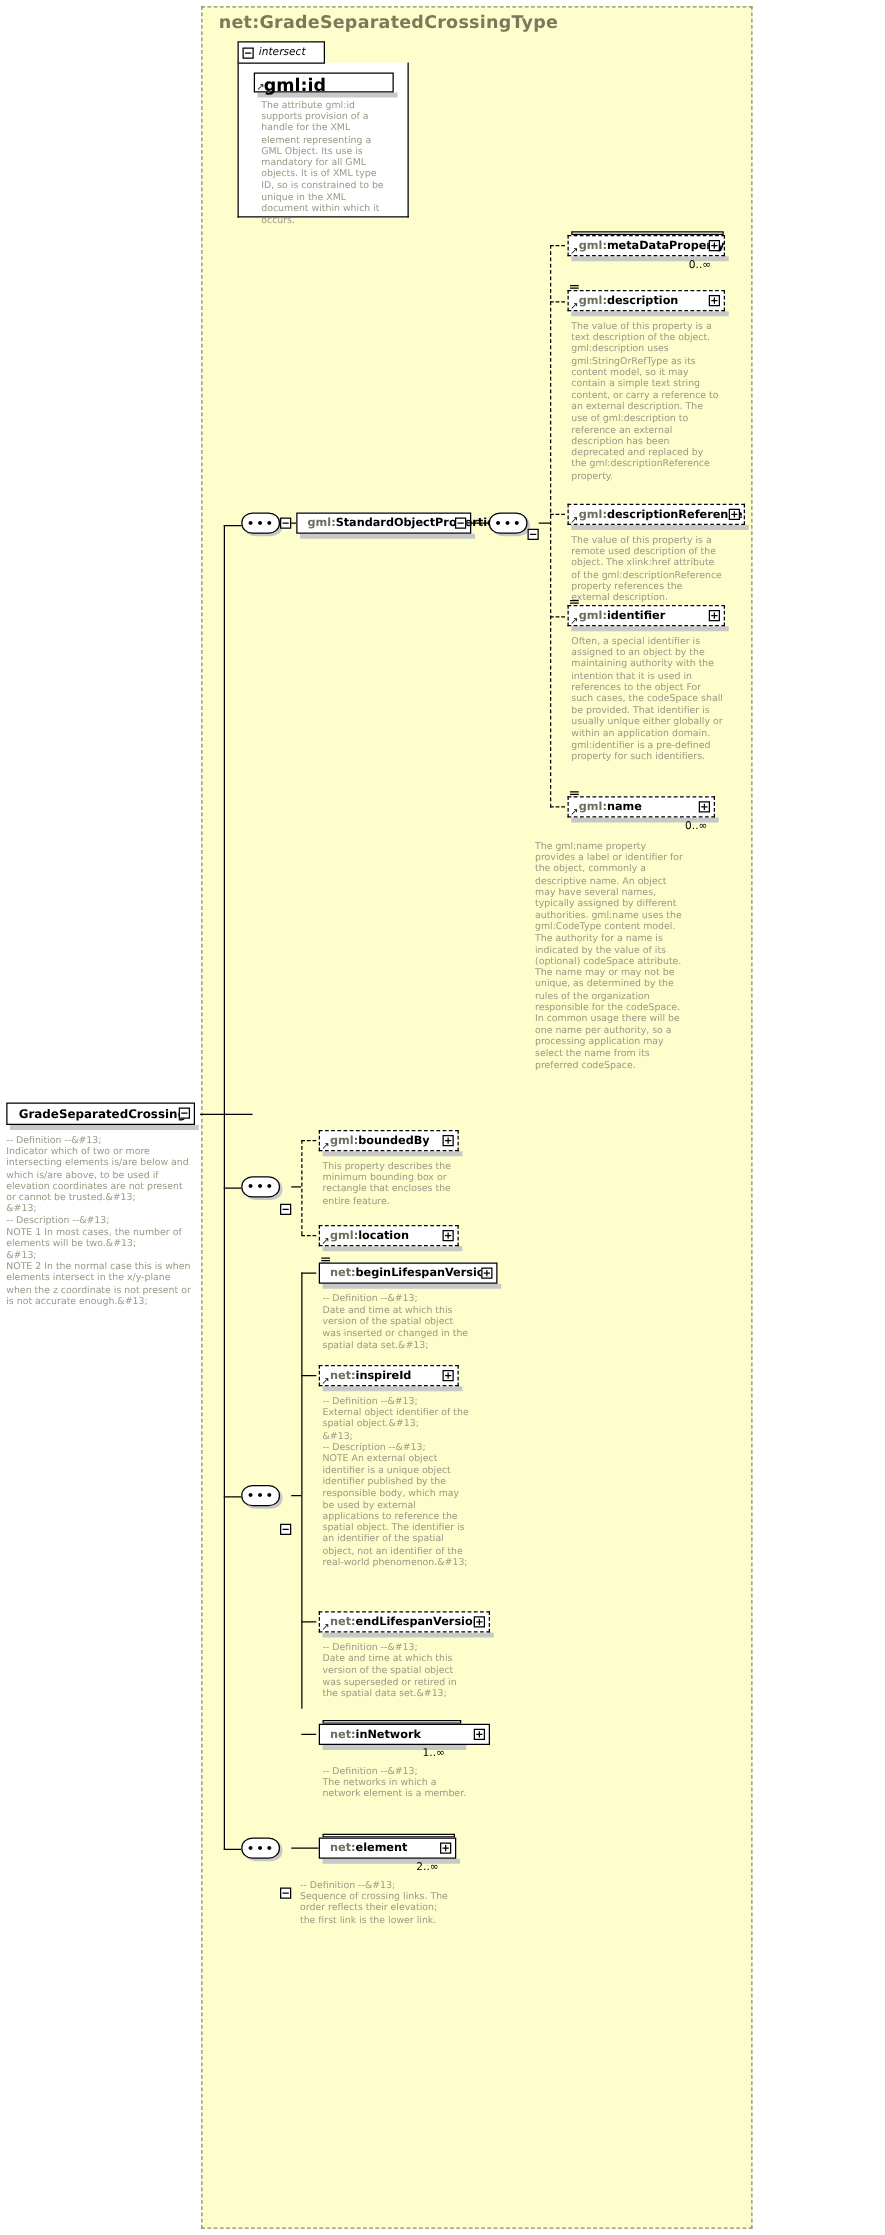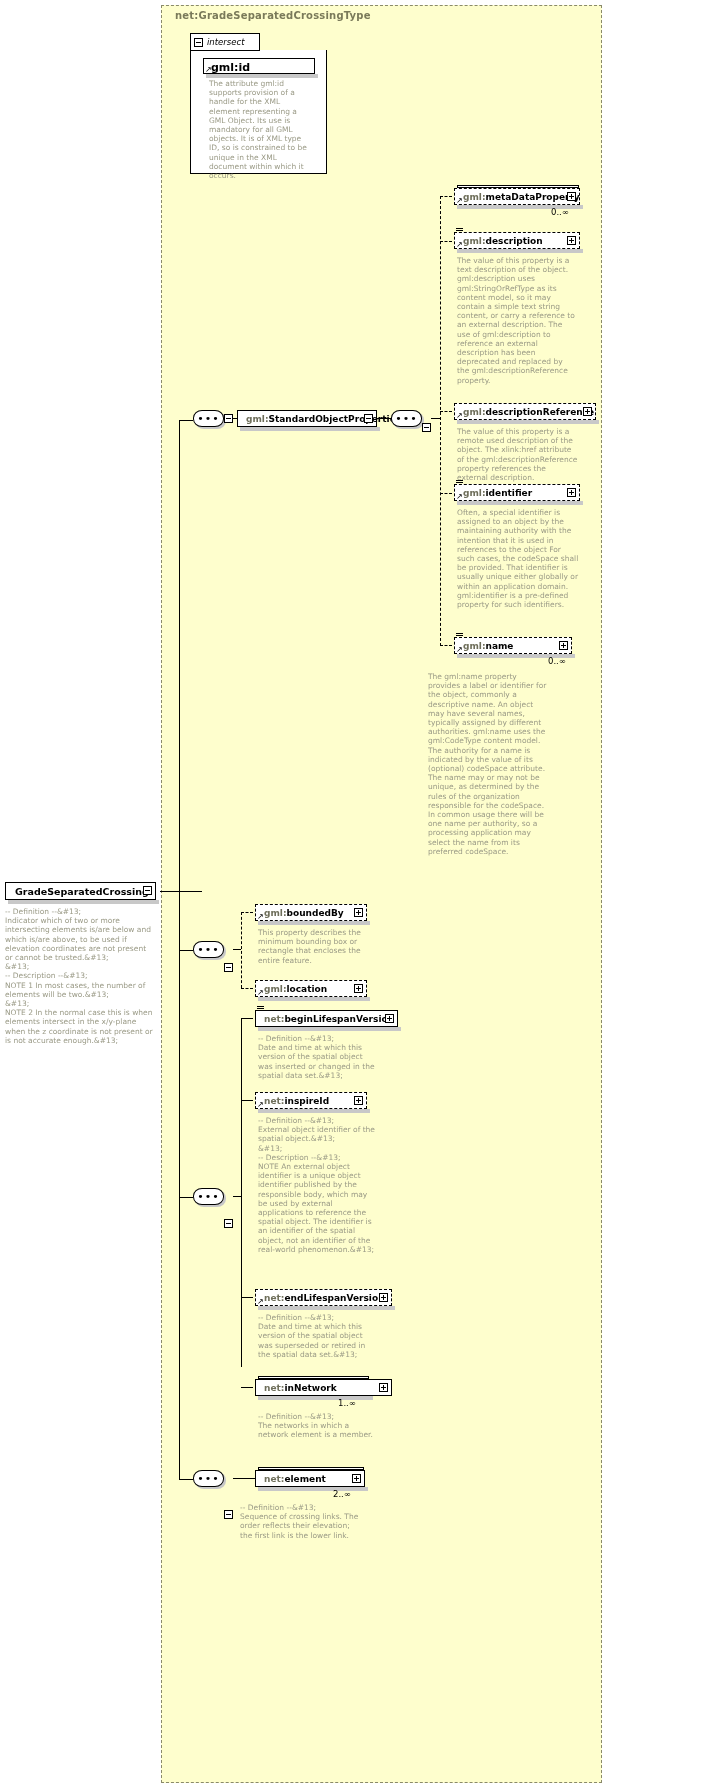--- a/index.html
+++ b/index.html
@@ -9,40 +9,40 @@
     font-size:8.5px;color:#000;
   }
   .abs{position:absolute;}
 
   
   #type-container{
     left:161px;top:5px;width:441px;height:1778px;
     background:#fefecd;border:1px dashed #8a8a6a;box-sizing:border-box;
   }
   #type-title{
-    left:175px;top:10px;font-size:10px;font-weight:bold;color:#7a7a5a;
+    left:175px;top:10px;font-size:14px;font-weight:bold;color:#7a7a5a;
     letter-spacing:.2px;white-space:nowrap;
   }
 
   
   #attr-tab{
     left:190px;top:33px;width:70px;height:18px;
     background:#ffffff;border:1px solid #000;box-sizing:border-box;
     display:flex;align-items:center;gap:4px;padding-left:3px;
   }
   #attr-tab .lbl{font-style:italic;font-size:8.5px;}
   #attr-body{
     left:190px;top:50px;width:137px;height:124px;
     background:#ffffff;border:1px solid #000;border-top:none;box-sizing:border-box;
   }
   #gmlid-box{
     left:203px;top:58px;width:112px;height:16px;
     background:#fff;border:1px solid #000;box-sizing:border-box;
   }
-  #gmlid-box .nm{position:absolute;left:7px;top:2px;font-weight:bold;font-size:11px;}
+  #gmlid-box .nm{position:absolute;left:7px;top:2px;font-weight:bold;font-size:14px;}
   #gmlid-shadow{left:206px;top:74px;width:112px;height:4px;background:#c8c8c8;}
   #gmlid-doc{left:209px;top:79px;width:104px;color:#9a9a86;font-size:7.5px;line-height:9.2px;}
 
   
   .wire{background:#000;}
   .vline{width:1px;}
   .hline{height:1px;}
   .dwire-v{border-left:1px dashed #000;width:0;}
   .dwire-h{border-top:1px dashed #000;height:0;}
 

